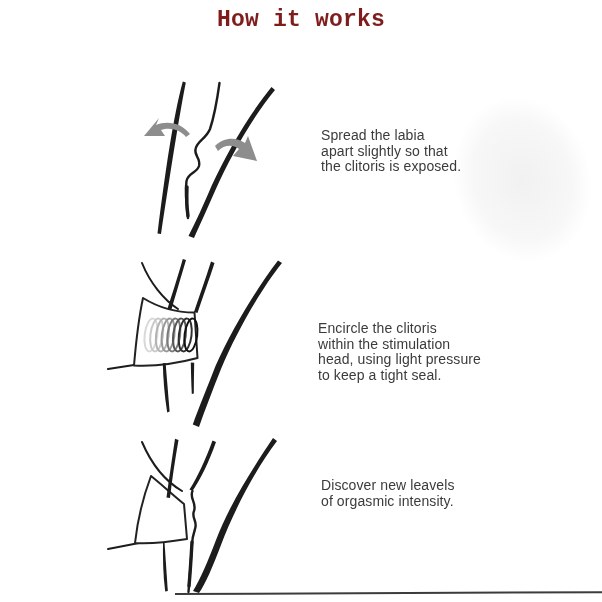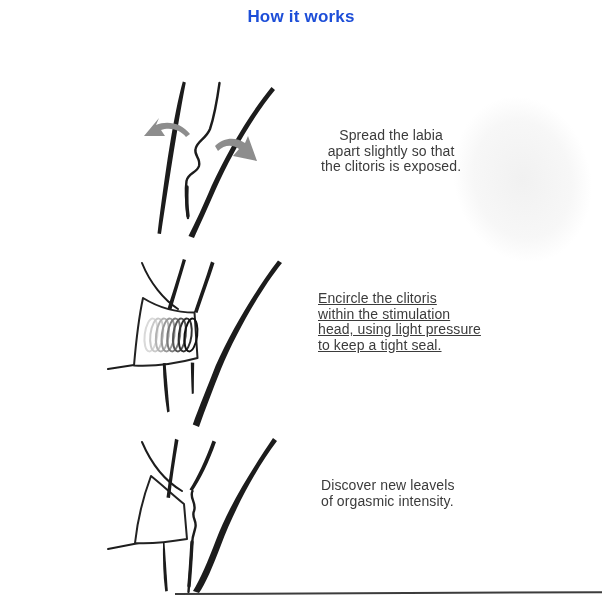--- a/index.html
+++ b/index.html
@@ -2,28 +2,28 @@
 <html style="--background: #ffffff; --ink: #1c1c1c; --text: #3b3b3b; --arrow: #8d8d8d;"><head>
 <meta charset="utf-8">
 <style>
   html,body{margin:0;padding:0;background:#fff;}
   .canvas{
     position:relative;width:602px;height:602px;background:var(--background,#fff);
     font-family:"Liberation Sans","DejaVu Sans",sans-serif;overflow:hidden;
   }
   .title{
     position:absolute;top:7px;left:0;right:0;text-align:center;
-    font-size:17px;font-weight:bold;letter-spacing:.2px;color:#1d4ed8;margin:0;
+    font-size:23px;font-weight:bold;letter-spacing:.2px;color:#7f1d1d;margin:0;font-family:Liberation Mono, monospace;
   }
   .step-text{
     position:absolute;font-size:14px;line-height:15.5px;letter-spacing:.1px;
     color:var(--text,#3b3b3b);white-space:pre-line;
   }
-  .step-text.t1{left:321px;top:128px;text-align:center;}
-  .step-text.t2{left:318px;top:291px;text-decoration:underline;}
+  .step-text.t1{left:321px;top:128px;}
+  .step-text.t2{left:318px;top:321px;}
   .step-text.t3{left:321px;top:478px;}
   .illus{position:absolute;}
   .illus svg{overflow:visible;display:block;}
   .i1{left:120px;top:75px;}
   .i2{left:120px;top:255px;}
   .i3{left:120px;top:430px;}
   .ink-fill{fill:var(--ink,#1c1c1c);}
   .ink-stroke{stroke:var(--ink,#1c1c1c);fill:none;stroke-linecap:round;}
   .arrow-fill{fill:var(--arrow,#8d8d8d);}
   .device{fill:#ffffff;stroke:#222;stroke-width:2;stroke-linejoin:round;}

